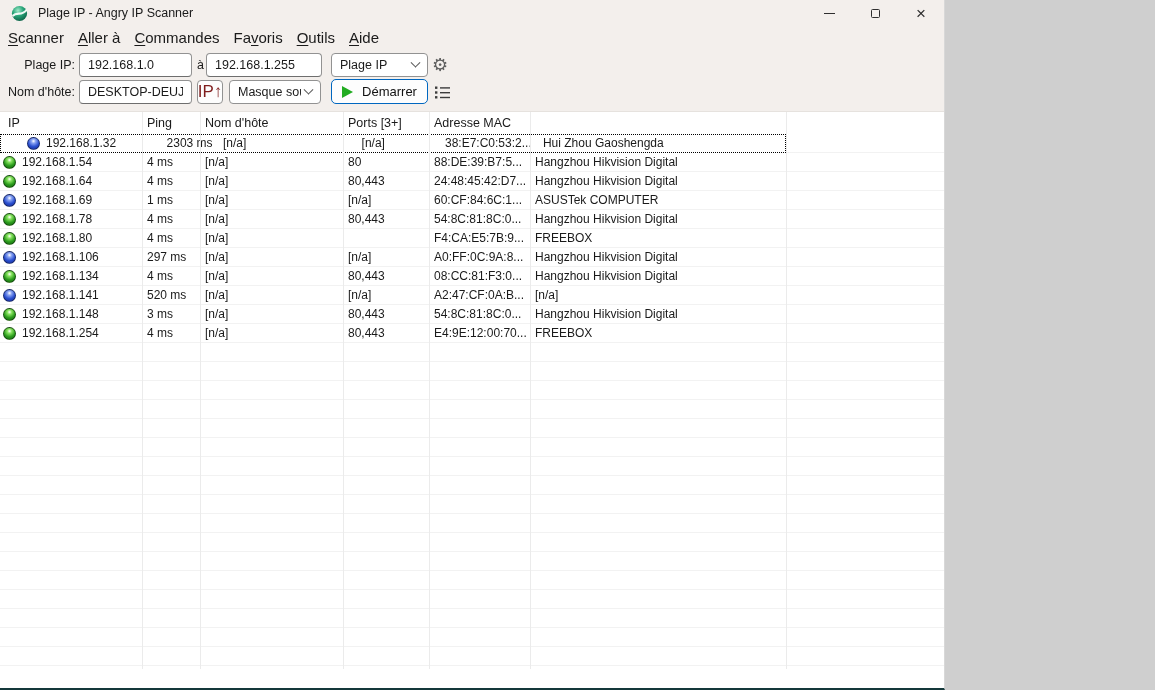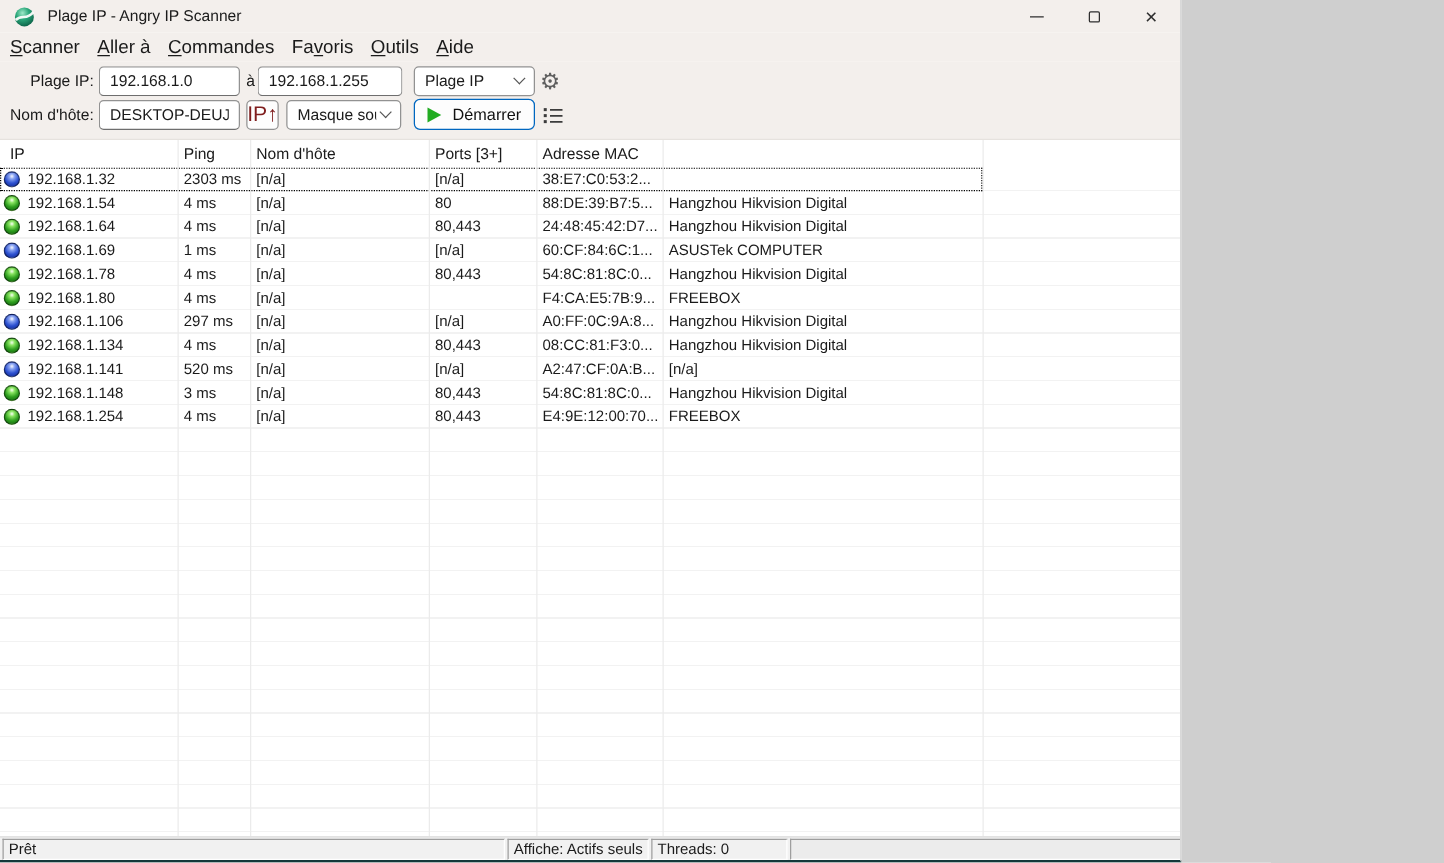--- a/index.html
+++ b/index.html
@@ -57,21 +57,21 @@
   
   .table-area { position:relative; height:557px; background:#fff; }
   .thead { display:flex; height:22px; align-items:center; font-size:12.5px; color:#1a1a1a; background:#fff; }
   .th { height:22px; line-height:22px; padding-left:5px; overflow:hidden; white-space:nowrap; }
   .th:first-child { padding-left:8px; }
   .tbody {
     position:relative; height:535px; overflow:hidden;
     background:repeating-linear-gradient(to bottom, transparent 0 18px, #f2f2f2 18px 19px);
   }
   .trow { display:flex; height:19px; line-height:19px; font-size:12px; color:#1a1a1a; width:786px; }
-  .trow.selected { outline:1px dotted #000; outline-offset:-1px; background:#fff; }
+  .trow.selected { outline:1px dotted #000; outline-offset:-1px; background:#fff;padding-left:24px; }
   .tcell { padding-left:5px; overflow:hidden; white-space:nowrap; }
   .tcell.first { padding-left:3px; display:flex; align-items:center; gap:6px; }
   .sphere { width:13px; height:13px; border-radius:50%; flex:0 0 auto; border:1px solid rgba(0,0,0,0.45); }
   .sphere.green { background:radial-gradient(circle at 50% 28%, #ffffff 0%, #8ae562 22%, #2d9e1e 58%, #0f5c0c 100%); }
   .sphere.blue  { background:radial-gradient(circle at 50% 28%, #ffffff 0%, #8aa4f2 22%, #2a4fd0 58%, #13288a 100%); }
   .gridline { position:absolute; top:0; bottom:0; width:1px; background:#ebebeb; }
   
   .statusbar { position:relative; height:19px; background:#f1f1f1; border-top:1px solid #dcdcdc; font-size:12px; }
   .sb-seg {
     position:absolute; top:1px; height:17px; line-height:15px;
@@ -165,20 +165,21 @@
     <div class="tbody" id="tbody">
         <div class="trow selected">
           <div class="tcell first" style="width: 142px;">
             <span class="sphere blue"></span>
             <span>192.168.1.32</span>
           </div>
           <div class="tcell" style="width: 58px;">2303 ms</div>
           <div class="tcell" style="width: 143px;">[n/a]</div>
           <div class="tcell" style="width: 86px;">[n/a]</div>
           <div class="tcell" style="width: 101px;">38:E7:C0:53:2...</div>
+          <div class="tcell" style="width: 256px;">Hui Zhou Gaoshengda</div>
         </div>
         <div class="trow">
           <div class="tcell first" style="width: 142px;">
             <span class="sphere green"></span>
             <span>192.168.1.54</span>
           </div>
           <div class="tcell" style="width: 58px;">4 ms</div>
           <div class="tcell" style="width: 143px;">[n/a]</div>
           <div class="tcell" style="width: 86px;">80</div>
           <div class="tcell" style="width: 101px;">88:DE:39:B7:5...</div>
@@ -287,20 +288,14 @@
     <div id="gridlines" style="position: absolute; inset: 0px; pointer-events: none;">
         <div class="gridline" style="left: 142px;"></div>
         <div class="gridline" style="left: 200px;"></div>
         <div class="gridline" style="left: 343px;"></div>
         <div class="gridline" style="left: 429px;"></div>
         <div class="gridline" style="left: 530px;"></div>
         <div class="gridline" style="left: 786px;"></div>
       </div>
   </div>
 
-  <div class="statusbar">
-    <div class="sb-seg" style="left:2px; width:402px;">Prêt</div>
-    <div class="sb-seg" style="left:406px; width:113px;">Affiche: Actifs seuls</div>
-    <div class="sb-seg" style="left:521px; width:109px;">Threads: 0</div>
-    <div class="sb-seg progress" style="left:632px; width:519px;"></div>
-  </div>
 
 </div>
 
 </body></html>

